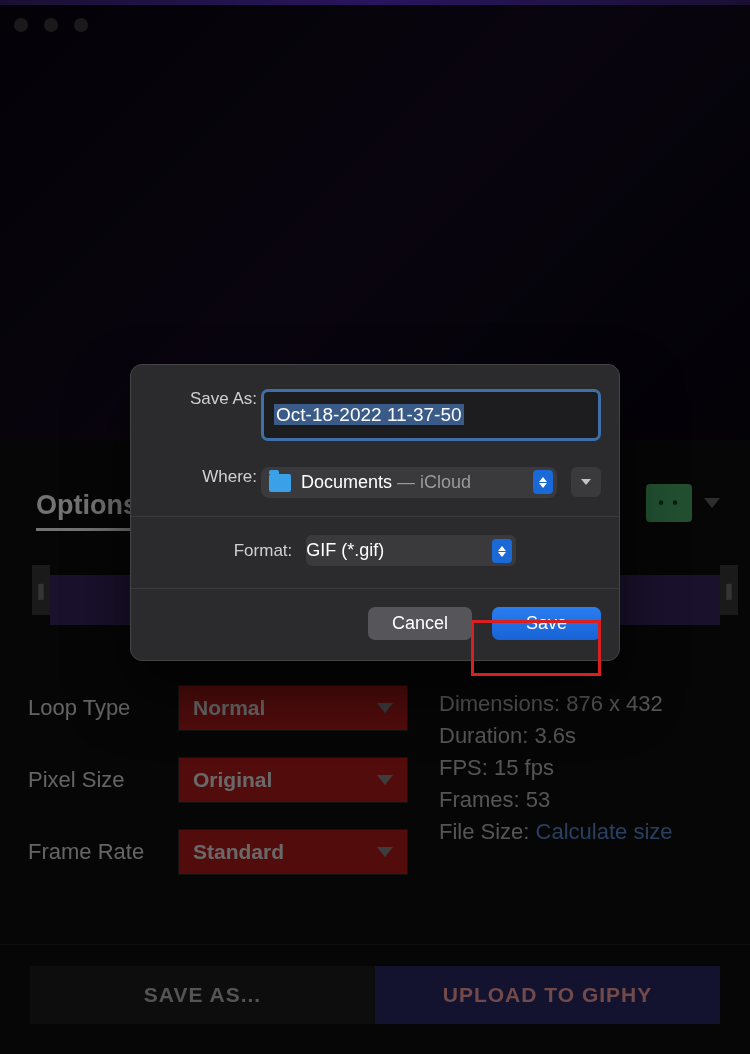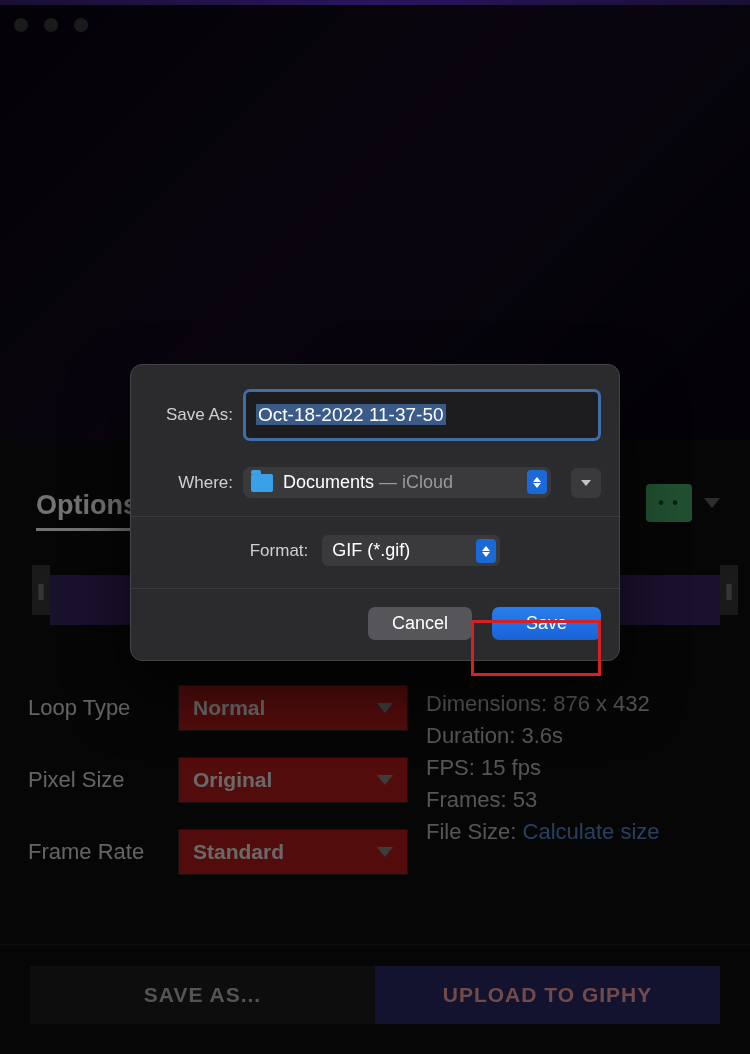--- a/index.html
+++ b/index.html
@@ -128,21 +128,21 @@
     width:0; height:0;
     border-left:8px solid transparent;
     border-right:8px solid transparent;
     border-top:10px solid #888;
   }
 
   
   .info-right {
     position:absolute;
     top: 688px;
-    left: 426px;
+    left: 439px;
     right: 30px;
     z-index:2;
     font-size: 22px;
     line-height: 1.45;
     color: #bdbdbd;
   }
   .info-right .calc { color: #5a8dd6; }
 
   
   .bottom-bar {
@@ -172,23 +172,24 @@
     width: 490px;
     background: #2b2b2d;
     border: 1px solid #444;
     border-radius: 12px;
     box-shadow: 0 30px 60px rgba(0,0,0,0.6);
     z-index: 100;
     padding-top: 18px;
     color: #d8d8d8;
   }
   .modal-row {
-    display:flex; align-items:center;
+    display:flex; align-items:flex-start;
     padding: 6px 18px;
-    gap: 10px;
+    gap: 4px;
+    margin-left: 24px;
   }
   .modal-label {
     width: 84px;
     text-align: right;
     font-size: 17px;
     color: #d0d0d0;
   }
   .modal-input-wrap {
     flex:1;
     position:relative;
@@ -268,24 +269,24 @@
 
   .format-row-wrap {
     display:flex; justify-content:center; align-items:center;
     padding: 18px 18px 22px 18px;
     gap: 14px;
     border-top: 1px solid #3a3a3c;
     border-bottom: 1px solid #3a3a3c;
   }
   .format-label { font-size: 17px; color:#d0d0d0; }
   .format-select {
-    width: 178px;
+    width: 210px;
     background: #3a3a3d;
     border-radius: 6px;
-    padding: 5px 10px;
+    padding: 5px 0;
     position: relative;
     font-size: 18px;
     color: #fff;
   }
 
   .modal-footer {
     display:flex; justify-content:flex-end; align-items:center;
     gap: 20px;
     padding: 18px 18px 20px 18px;
   }

